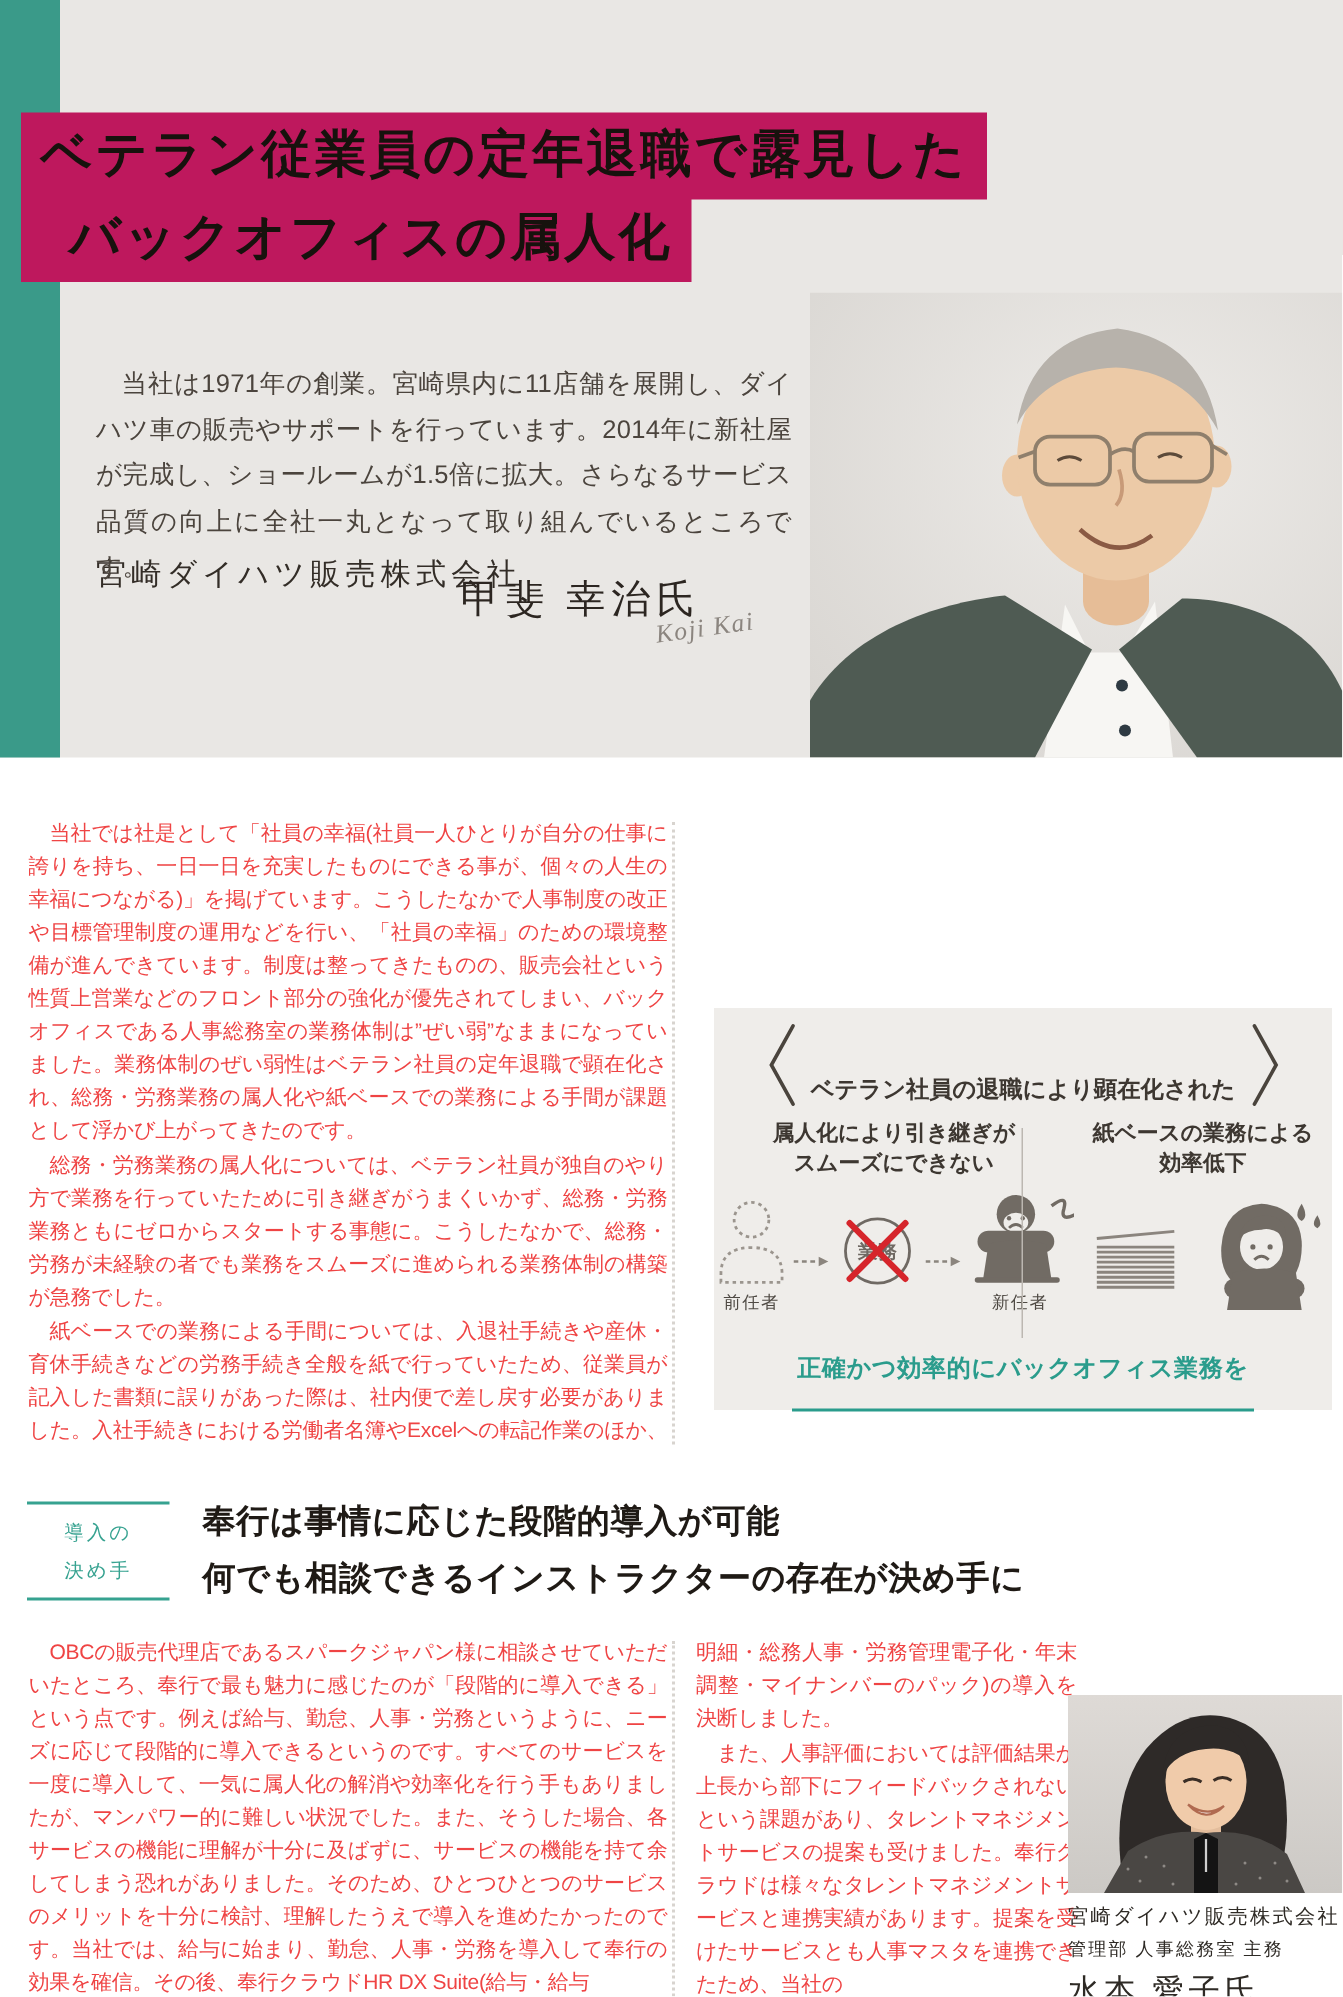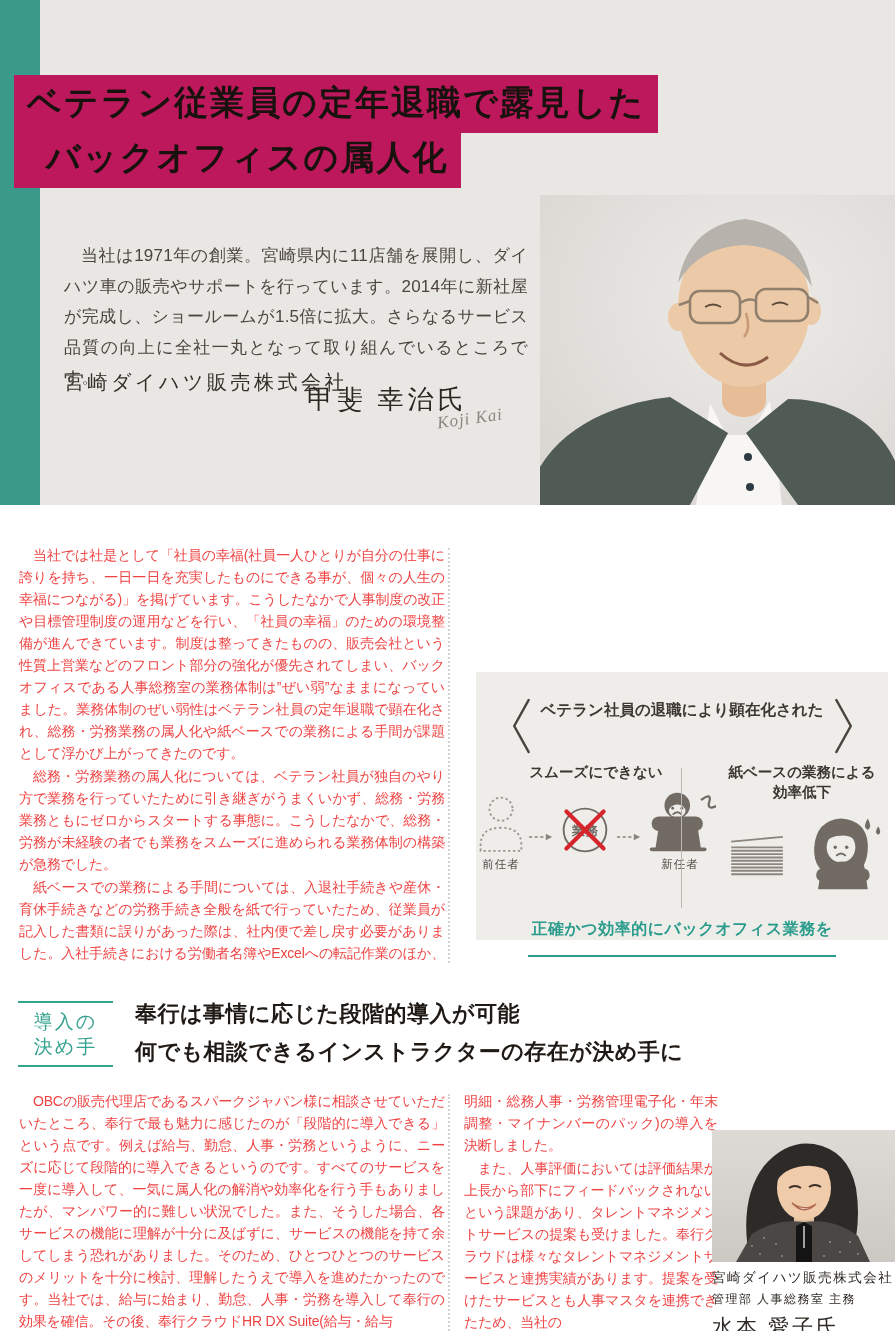--- a/index.html
+++ b/index.html
@@ -28,39 +28,39 @@
   
   .bodytext p{margin:1px;font-size:14px;line-height:22px;letter-spacing:-0.2px;text-align:justify;color:#ef4444;}
   .bodytext p.ind{text-indent:1em;}
   .col-story-left{position:absolute;left:18px;top:543px;width:428px;height:424px;overflow:hidden;}
   .col-story-right{position:absolute;left:463px;top:541px;width:425px;}
   .divider-v{border-left:2px dotted #d8d4cf;position:absolute;width:0;}
   .divider-story{left:448px;top:548px;height:415px;}
 
   
   .diagram{position:absolute;left:476px;top:672px;width:412px;height:268px;background:#efedea;z-index:2;}
-  .dg-title{margin-top:26px;display:flex;align-items:flex-start;justify-content:center;gap:10px;}
+  .dg-title{margin-top:10px;display:flex;align-items:flex-end;justify-content:center;gap:10px;}
   .dg-title-text{text-align:center;font-weight:bold;font-size:15.5px;line-height:23px;color:#3d3731;}
   .dg-cols{position:relative;display:flex;margin-top:8px;}
   .dg-col{flex:1;text-align:center;}
   .dg-col-heading{font-weight:bold;font-size:14.5px;line-height:20px;color:#3d3731;}
   .dg-vline{position:absolute;left:205px;top:6px;height:140px;width:1px;background:#bcb7b1;}
   .dg-iconrow{display:flex;align-items:flex-end;justify-content:center;margin-top:10px;height:80px;}
   .dg-figure{display:flex;flex-direction:column;align-items:center;}
   .dg-figlabel{font-size:11.5px;color:#4f4a44;margin-top:4px;letter-spacing:1px;}
   .dg-arrow{margin:0 3px 30px;}
   .dg-task{margin:0 2px 16px;}
   .dg-papers{margin:0 8px 14px;}
   .dg-conclusion{text-align:center;margin-top:10px;font-weight:bold;font-size:16px;color:#2a9c8c;}
   .dg-conclusion span{display:inline-block;line-height:21px;border-bottom:2px solid #2a9c8c;
                       padding:0 3px 16px;margin-top:16px;letter-spacing:0.5px;}
 
   
   .badge{position:absolute;left:18px;top:1001px;width:95px;text-align:center;color:#36a290;
-         font-size:19px;line-height:25px;border-top:2px solid #36a290;border-bottom:2px solid #36a290;
+         font-size:13px;line-height:25px;border-top:2px solid #36a290;border-bottom:2px solid #36a290;
          padding:6px 0;letter-spacing:2px;}
   .decision-heading{position:absolute;left:135px;top:995px;font-size:22px;line-height:38px;
                     font-weight:600;color:#1f1a15;letter-spacing:0.5px;white-space:nowrap;}
   .col-decision-left{position:absolute;left:18px;top:1089px;width:428px;height:242px;overflow:hidden;}
   .col-decision-right{position:absolute;left:463px;top:1089px;width:256px;}
   .divider-decision{left:448px;top:1094px;height:237px;}
   .portrait-woman{position:absolute;left:712px;top:1130px;width:183px;height:132px;}
   .photo-caption{position:absolute;left:712px;top:1269px;color:#2e2a25;}
   .cap-company{font-size:13.5px;letter-spacing:1.5px;}
   .cap-role{font-size:12px;letter-spacing:1.5px;margin-top:4px;}
@@ -135,20 +135,21 @@
       <svg width="20" height="56" viewBox="0 0 20 58">
         <polyline points="2,2 17,29 2,56" stroke="#4a443d" stroke-width="2.5" fill="none" stroke-linecap="round"></polyline>
       </svg>
     </div>
 
     <div class="dg-cols">
       <div class="dg-vline"></div>
 
       <div class="dg-col">
         <div class="dg-col-heading">
+          <div>属人化により引き継ぎが</div>
           <div>スムーズにできない</div>
         </div>
         <div class="dg-iconrow">
           <div class="dg-figure">
             <svg width="50" height="58" viewBox="0 0 54 62">
               <circle cx="27" cy="15" r="12.5" fill="none" stroke="#9b958e" stroke-width="2" stroke-dasharray="2.5 2.8"></circle>
               <path d="M5,60 L5,54 Q5,35 27,35 Q49,35 49,54 L49,60 Z" fill="none" stroke="#9b958e" stroke-width="2" stroke-dasharray="2.5 2.8"></path>
             </svg>
             <div class="dg-figlabel">前任者</div>
           </div>

